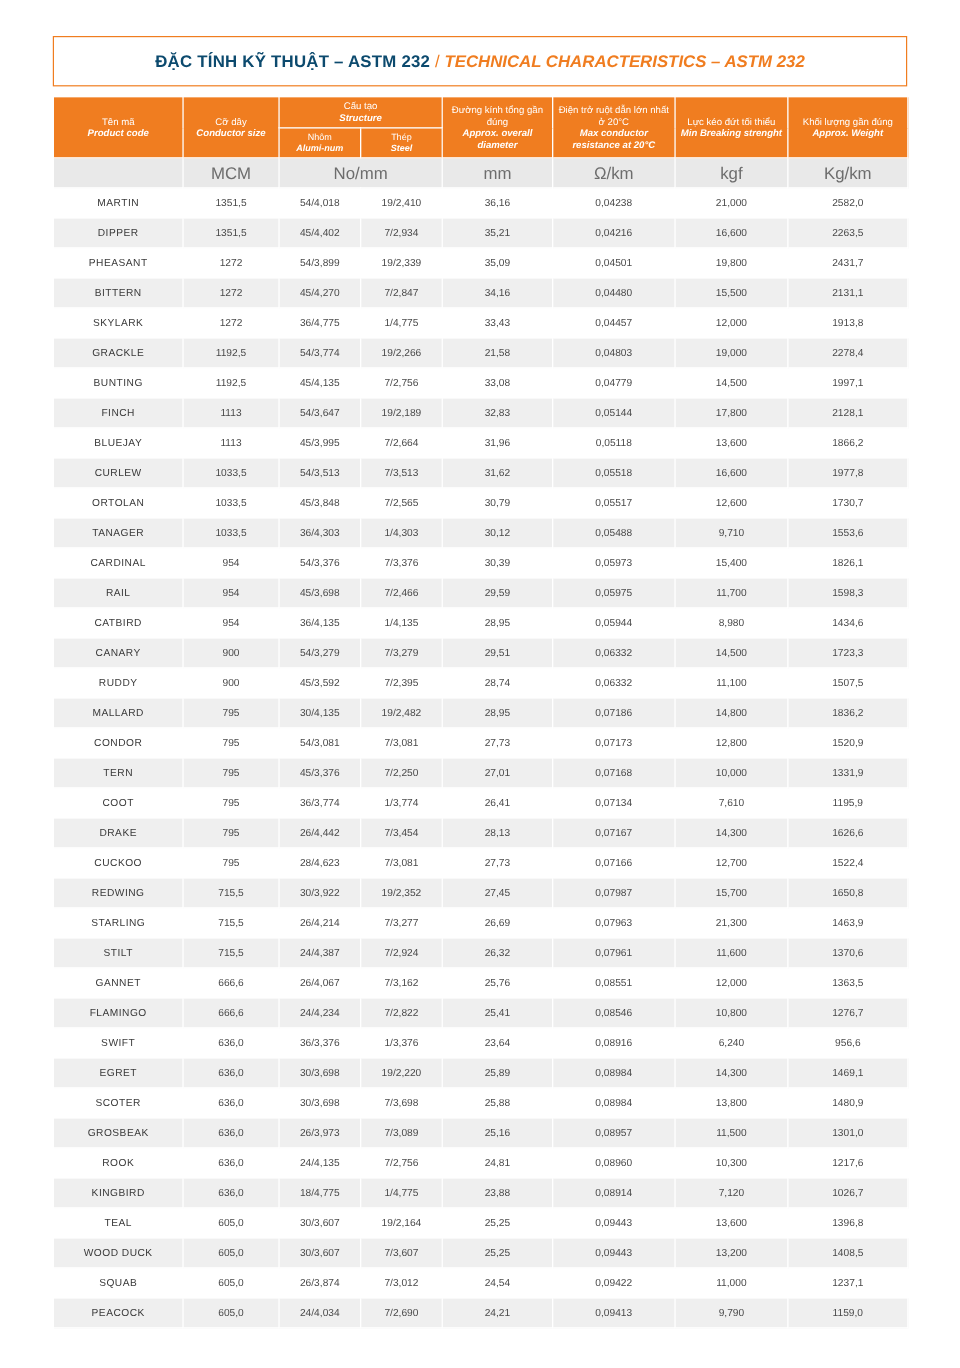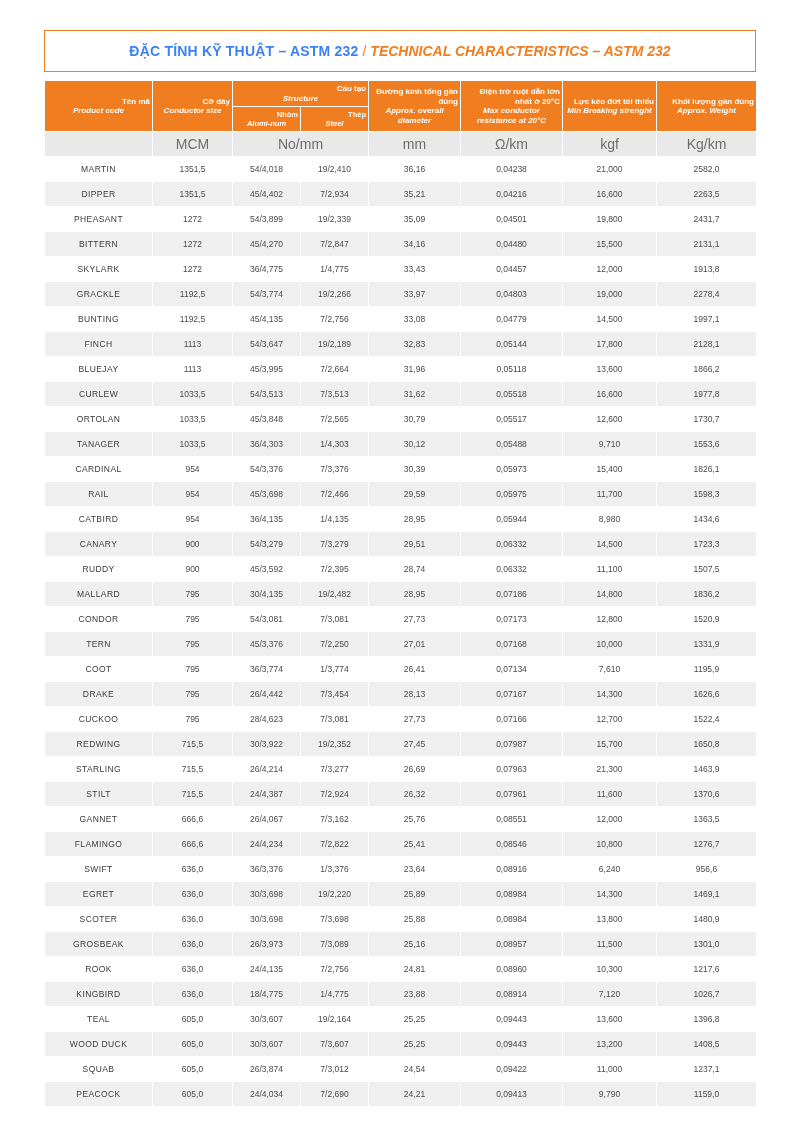--- a/index.html
+++ b/index.html
@@ -21,21 +21,21 @@
   .title-box {
     border: 1px solid #f07d20;
     height: 40px;
     display: flex;
     align-items: center;
     justify-content: center;
     background: #ffffff;
     margin-bottom: 8px;
   }
   .title-main {
-    color: #3b82f6;
+    color: #0c4a6e;
     font-weight: bold;
     font-size: 14px;
     letter-spacing: .2px;
   }
   .title-sep {
     color: #f07d20;
     font-size: 14px;
     padding: 0 4px;
   }
   .title-sub {
@@ -55,21 +55,21 @@
     text-align: center;
     vertical-align: middle;
   }
   thead th {
     background: #f07d20;
     color: #ffffff;
     font-size: 8px;
     line-height: 1.2;
     padding: 3px 2px;
   }
-  .h-vn { font-weight: bold; display: block; text-align: right; }
+  .h-vn { font-weight: normal; display: block; }
   .h-en { font-style: italic; font-weight: bold; display: block; }
   .subhead td {
     background: #e9e9e9;
     color: #6d6d6d;
     font-size: 14px;
     padding: 4px 2px;
     border: 1px solid #ffffff;
   }
   tbody td {
     font-size: 8.5px;
@@ -215,21 +215,21 @@
           <td>33,43</td>
           <td>0,04457</td>
           <td>12,000</td>
           <td>1913,8</td>
         </tr>
         <tr class="even">
           <td class="code">GRACKLE</td>
           <td>1192,5</td>
           <td>54/3,774</td>
           <td>19/2,266</td>
-          <td>33,97</td>
+          <td>21,58</td>
           <td>0,04803</td>
           <td>19,000</td>
           <td>2278,4</td>
         </tr>
         <tr class="odd">
           <td class="code">BUNTING</td>
           <td>1192,5</td>
           <td>45/4,135</td>
           <td>7/2,756</td>
           <td>33,08</td>

